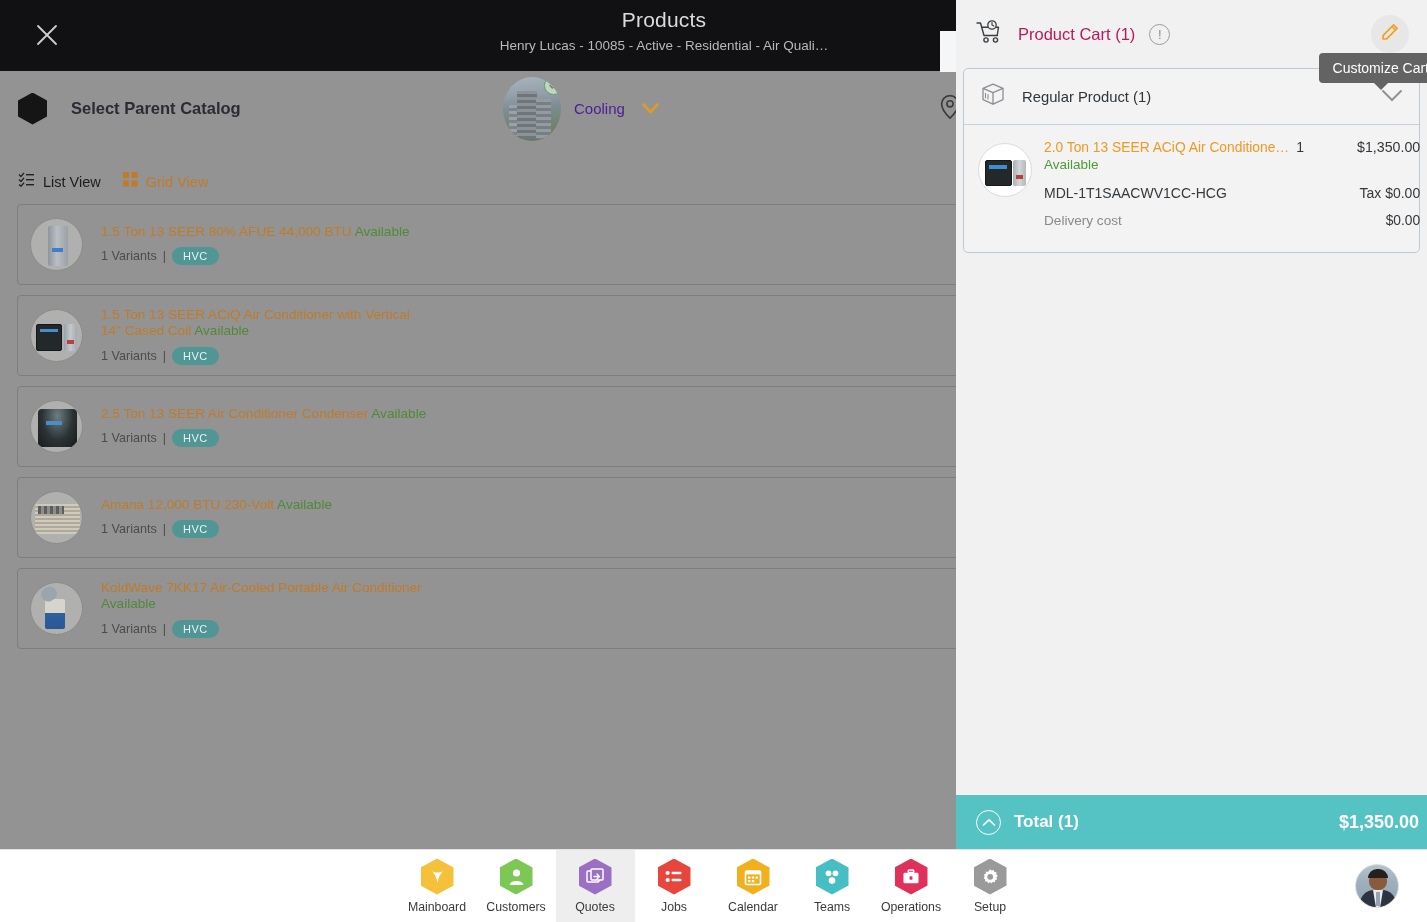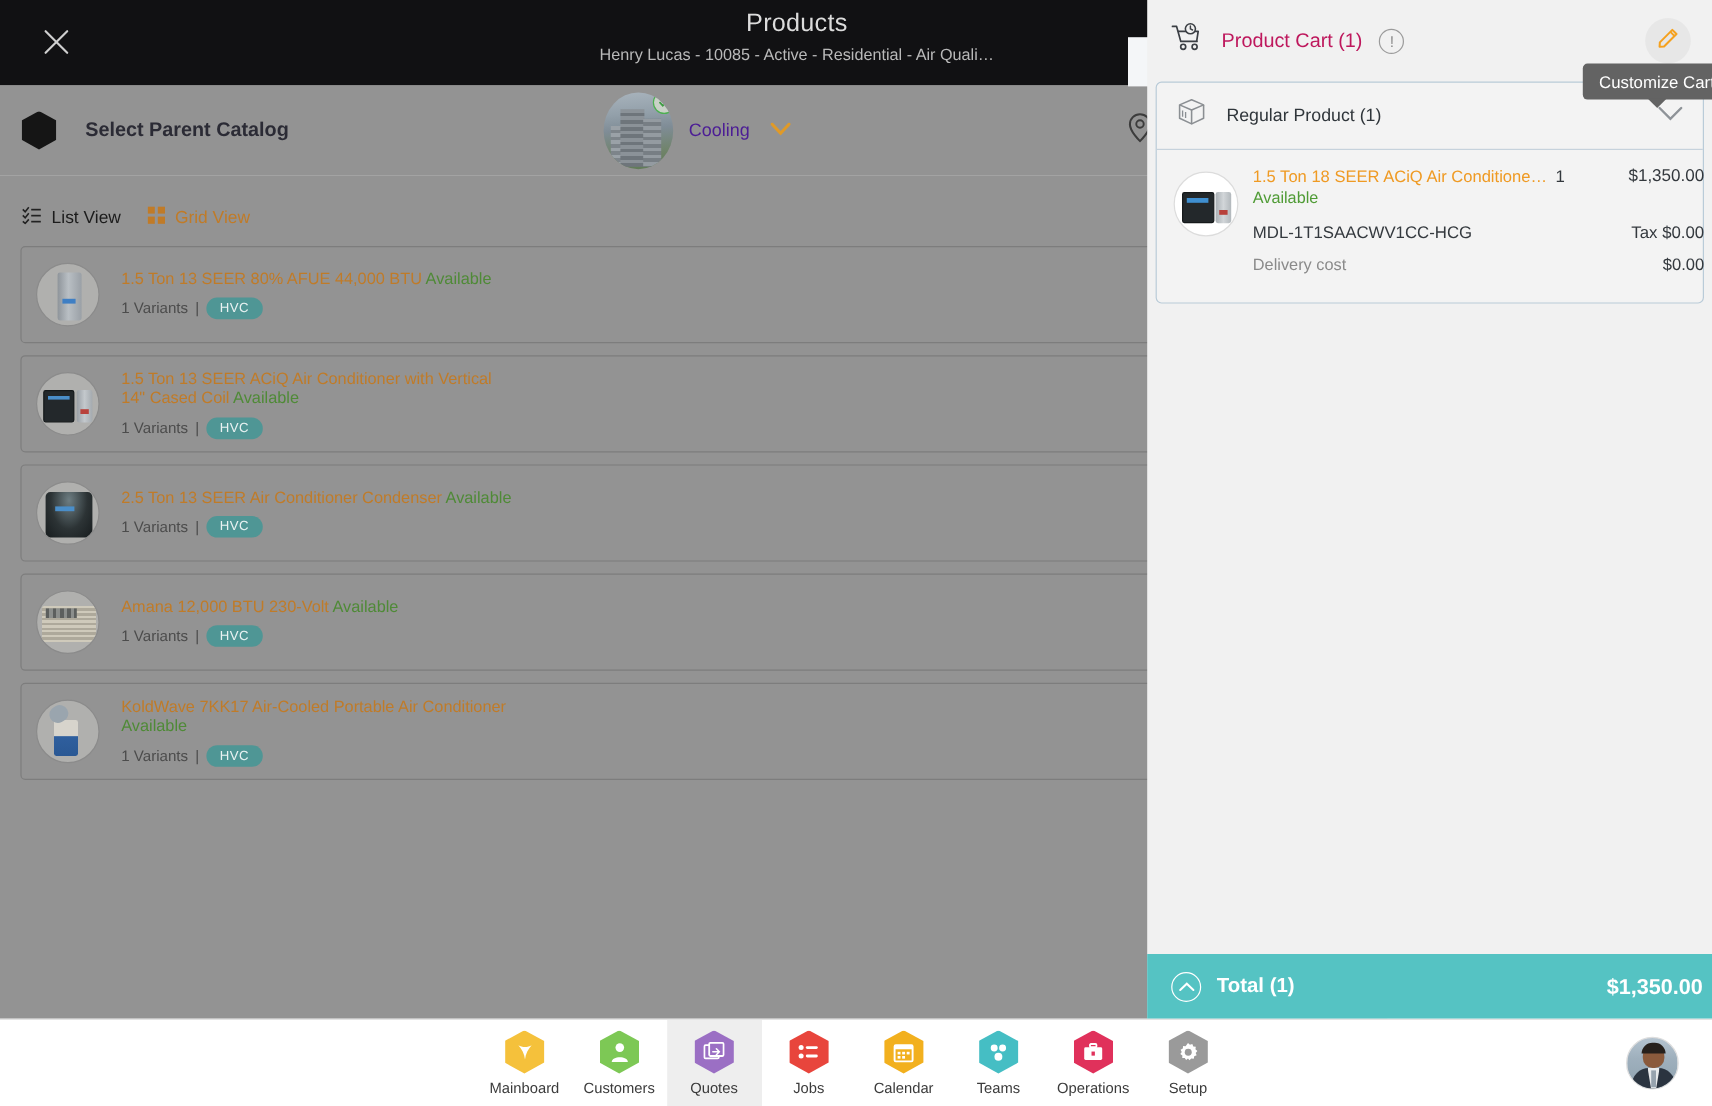--- a/index.html
+++ b/index.html
@@ -456,21 +456,21 @@
       </div>
 
       <div class="cart-item">
         <div class="ci-thumb">
           <span class="ci-cond"></span>
             <span class="ci-coil"></span>
         </div>
         <div class="ci-body">
           <div class="ci-line1">
             <div>
-              <div class="ci-name">1.5 Ton 18 SEER ACiQ Air Conditione…</div>
+              <div class="ci-name">2.0 Ton 13 SEER ACiQ Air Conditione…</div>
               <div class="ci-avail">Available</div>
             </div>
             <div class="ci-qty">1</div>
             <div class="ci-price">$1,350.00</div>
           </div>
           <div class="ci-line2">
             <span class="ci-sku">MDL-1T1SAACWV1CC-HCG</span>
             <span class="ci-tax">Tax $0.00</span>
           </div>
           <div class="ci-line3">

